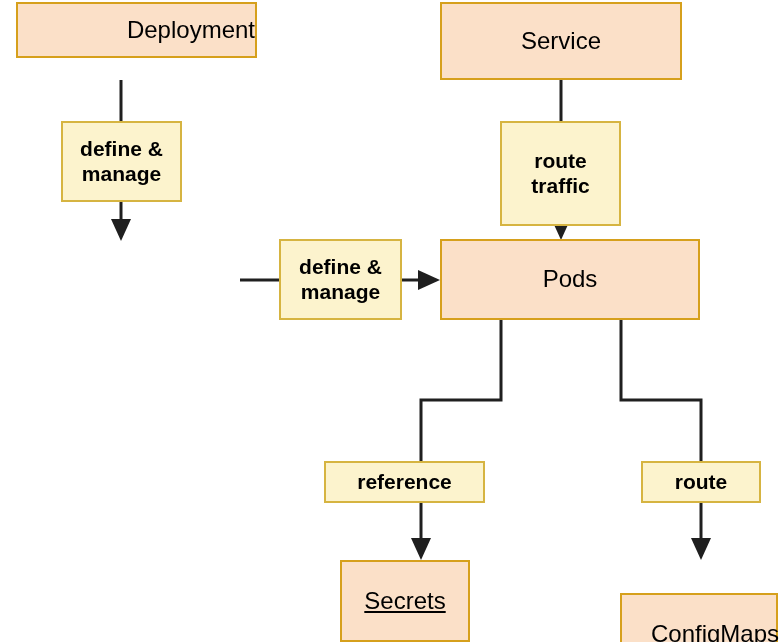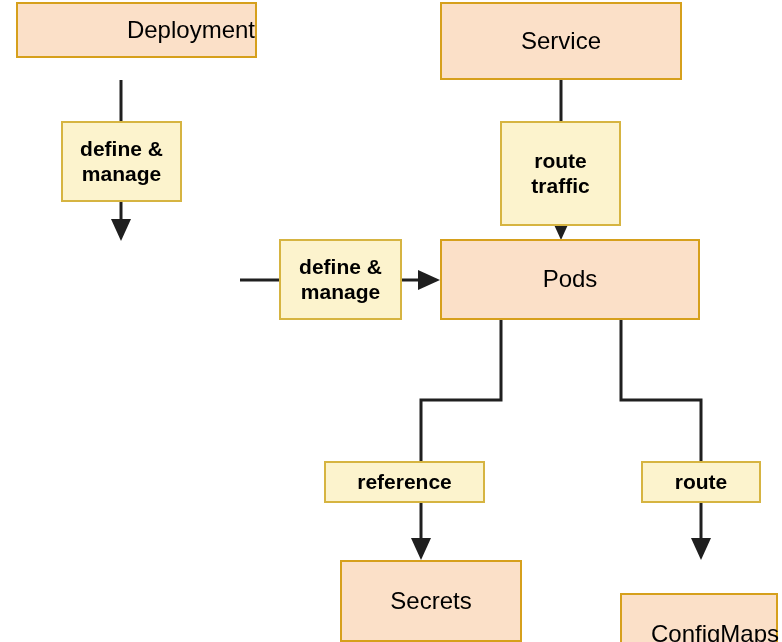--- a/index.html
+++ b/index.html
@@ -97,21 +97,21 @@
 
   <div class="node entity" style="left:440px; top:2px; width:242px; height:78px;">
     <span>Service</span>
   </div>
 
 
   <div class="node entity" style="left:440px; top:239px; width:260px; height:81px;">
     <span>Pods</span>
   </div>
 
-  <div class="node entity" style="left:340px; top:560px; width:182px; height:82px;">
+  <div class="node entity" style="left:340px; top:560px; width:130px; height:82px;text-decoration:underline;">
     <span>Secrets</span>
   </div>
 
   <div class="node entity" style="left:620px; top:593px; width:158px; height:82px;padding-left:32px;">
     <span>ConfigMaps</span>
   </div>
 
   <div class="node edge-label" style="left:61px; top:121px; width:121px; height:81px;">
     <span>define &amp;
 manage</span>

